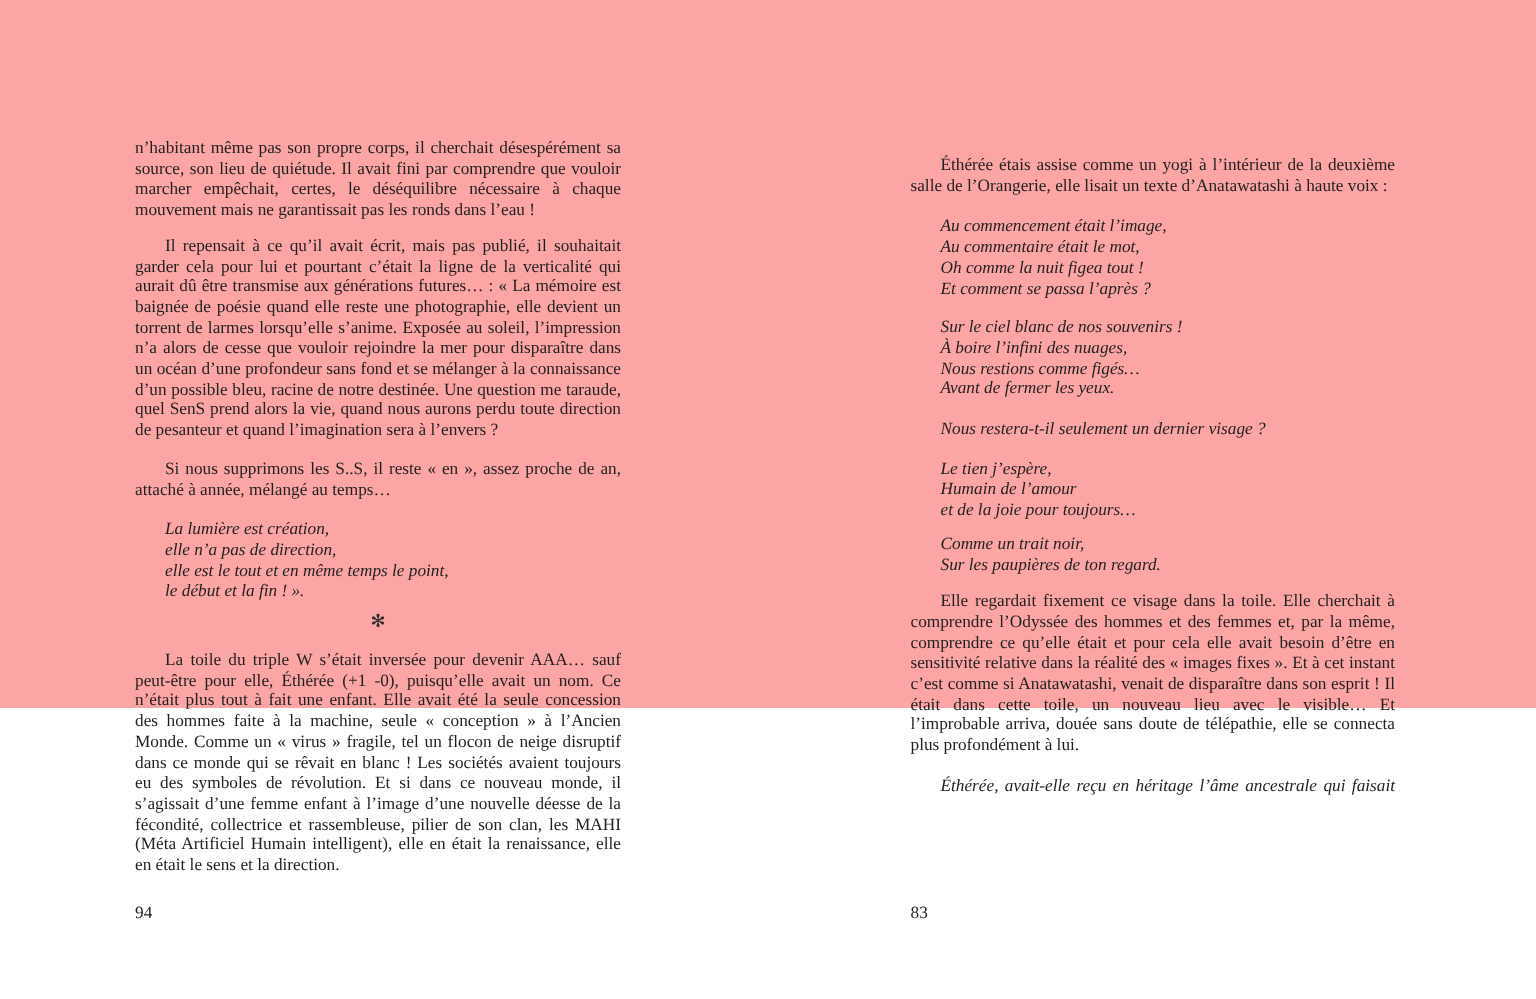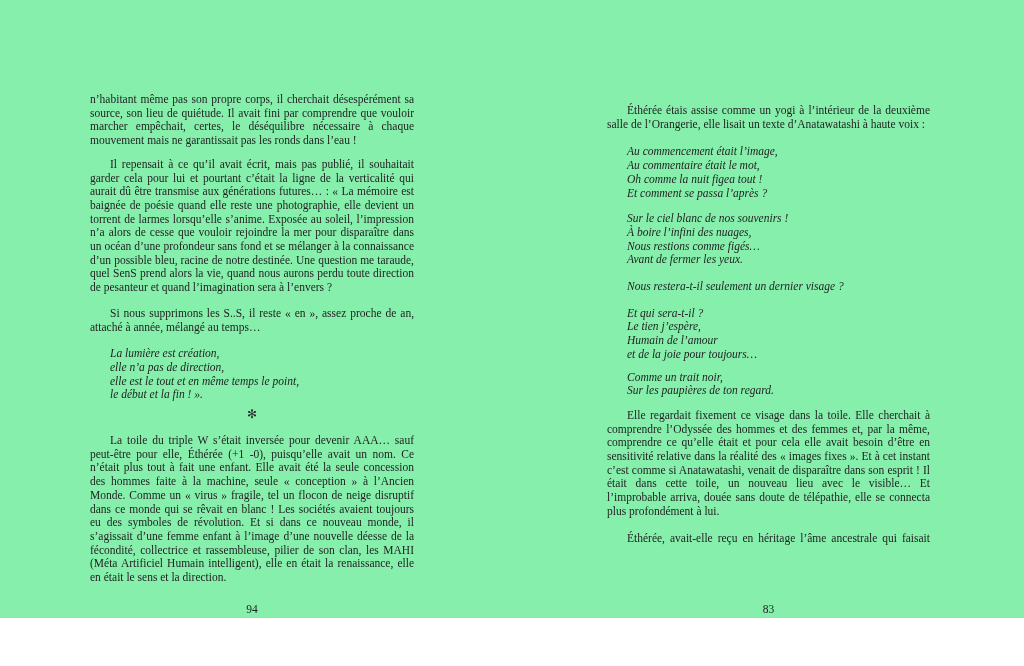--- a/index.html
+++ b/index.html
@@ -6,59 +6,59 @@
     margin: 0;
     padding: 0;
     width: 1024px;
     height: 666px;
     background: #ffffff;
     overflow: hidden;
   }
   .spread {
     position: relative;
     width: 1024px;
-    height: 618px;
-    background: #86efac;
+    height: 472px;
+    background: #fca5a5;
     font-family: "Liberation Serif", "DejaVu Serif", serif;
     color: #1f1f1f;
     font-size: 11.5px;
     line-height: 13.7px;
   }
   .page-text {
     position: absolute;
     top: 0;
     text-align: justify;
     hyphens: auto;
     -webkit-hyphens: auto;
   }
   .page-text.left  { left: 90px;  top: 93px;  width: 324px; }
   .page-text.right { left: 607px; top: 104px; width: 323px; }
   .para {
     margin: 0;
     text-align: justify;
   }
   .indent { text-indent: 20px; }
-  .stretch { text-align-last: justify; }
+  .stretch { text-align-last: justify; font-style: italic; }
   .verse { margin: 0; font-style: italic; }
   .verse-line {
     text-align: left;
     padding-left: 20px;
     white-space: nowrap;
   }
   .ornament {
     text-align: center;
     font-family: "DejaVu Sans", sans-serif;
     font-size: 12px;
     line-height: 16px;
     color: #2b2b2b;
   }
   .folio {
     position: absolute;
     top: 603px;
-    text-align: center;
+    text-align: left;
     font-size: 11.5px;
     color: #1f1f1f;
   }
   .folio.left  { left: 90px;  width: 324px; }
   .folio.right { left: 607px; width: 323px; }
 </style>
 </head>
 <body>
 
 <div class="spread">
@@ -95,21 +95,20 @@
       <div class="verse-line">À boire l’infini des nuages,</div>
       <div class="verse-line">Nous restions comme figés…</div>
       <div class="verse-line">Avant de fermer les yeux.</div>
     </div>
 
     <div class="verse" style="margin-top:13px">
       <div class="verse-line">Nous restera-t-il seulement un dernier visage&nbsp;?</div>
     </div>
 
     <div class="verse" style="margin-top:13px">
-      <div class="verse-line">Et qui sera-t-il&nbsp;?</div>
       <div class="verse-line">Le tien j’espère,</div>
       <div class="verse-line">Humain de l’amour</div>
       <div class="verse-line">et de la joie pour toujours…</div>
     </div>
 
     <div class="verse" style="margin-top:9px">
       <div class="verse-line">Comme un trait noir,</div>
       <div class="verse-line">Sur les paupières de ton regard.</div>
     </div>
 

